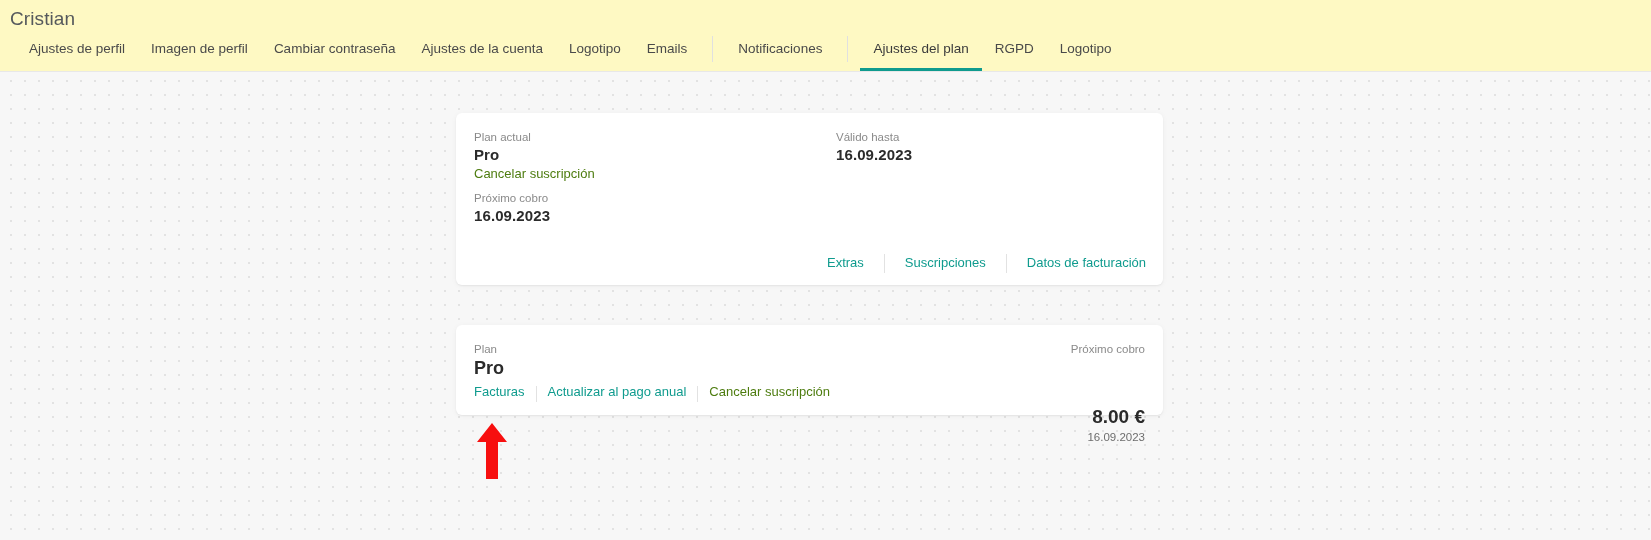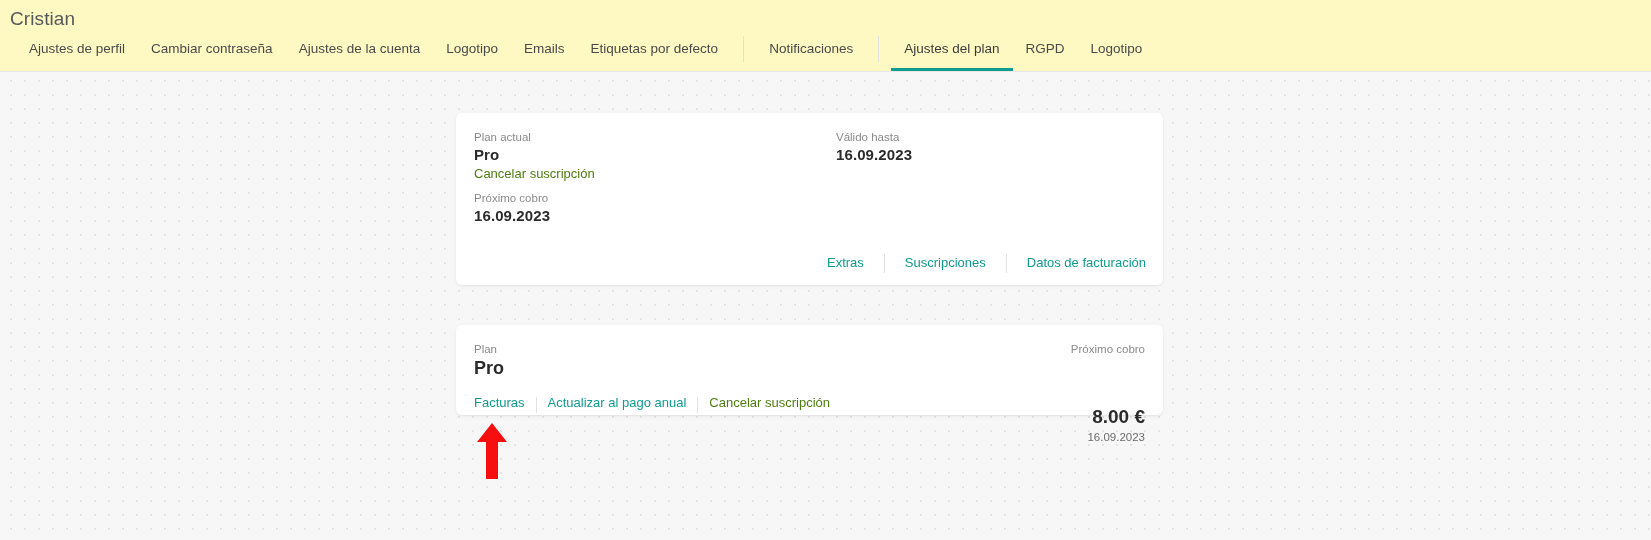--- a/index.html
+++ b/index.html
@@ -164,21 +164,21 @@
 
   
   .item-left {
     position: absolute;
     left: 18px;
     top: 16px;
   }
   .item-links {
     display: flex;
     align-items: flex-end;
-    margin-top: 14px;
+    margin-top: 3px;
   }
   .item-links .v-sep {
     width: 1px;
     height: 16px;
     background: #e2e2e2;
     margin: 0 11px;
   }
   .item-plan-name {
     font-size: 18px;
     font-weight: 700;
@@ -216,25 +216,25 @@
   }
 </style>
 </head>
 <body>
 
 <div class="header">
   <div class="page-title">Cristian</div>
   <nav class="tabs">
 
     <div class="tab">Ajustes de perfil</div>
+    <div class="tab">Imagen de perfil</div>
     <div class="tab">Cambiar contraseña</div>
     <div class="tab">Ajustes de la cuenta</div>
     <div class="tab">Logotipo</div>
     <div class="tab">Emails</div>
-    <div class="tab">Etiquetas por defecto</div>
 
     <div class="tab-sep"></div>
 
     <div class="tab">Notificaciones</div>
 
     <div class="tab-sep"></div>
 
     <div class="tab active">Ajustes del plan</div>
     <div class="tab">RGPD</div>
     <div class="tab">Logotipo</div>

